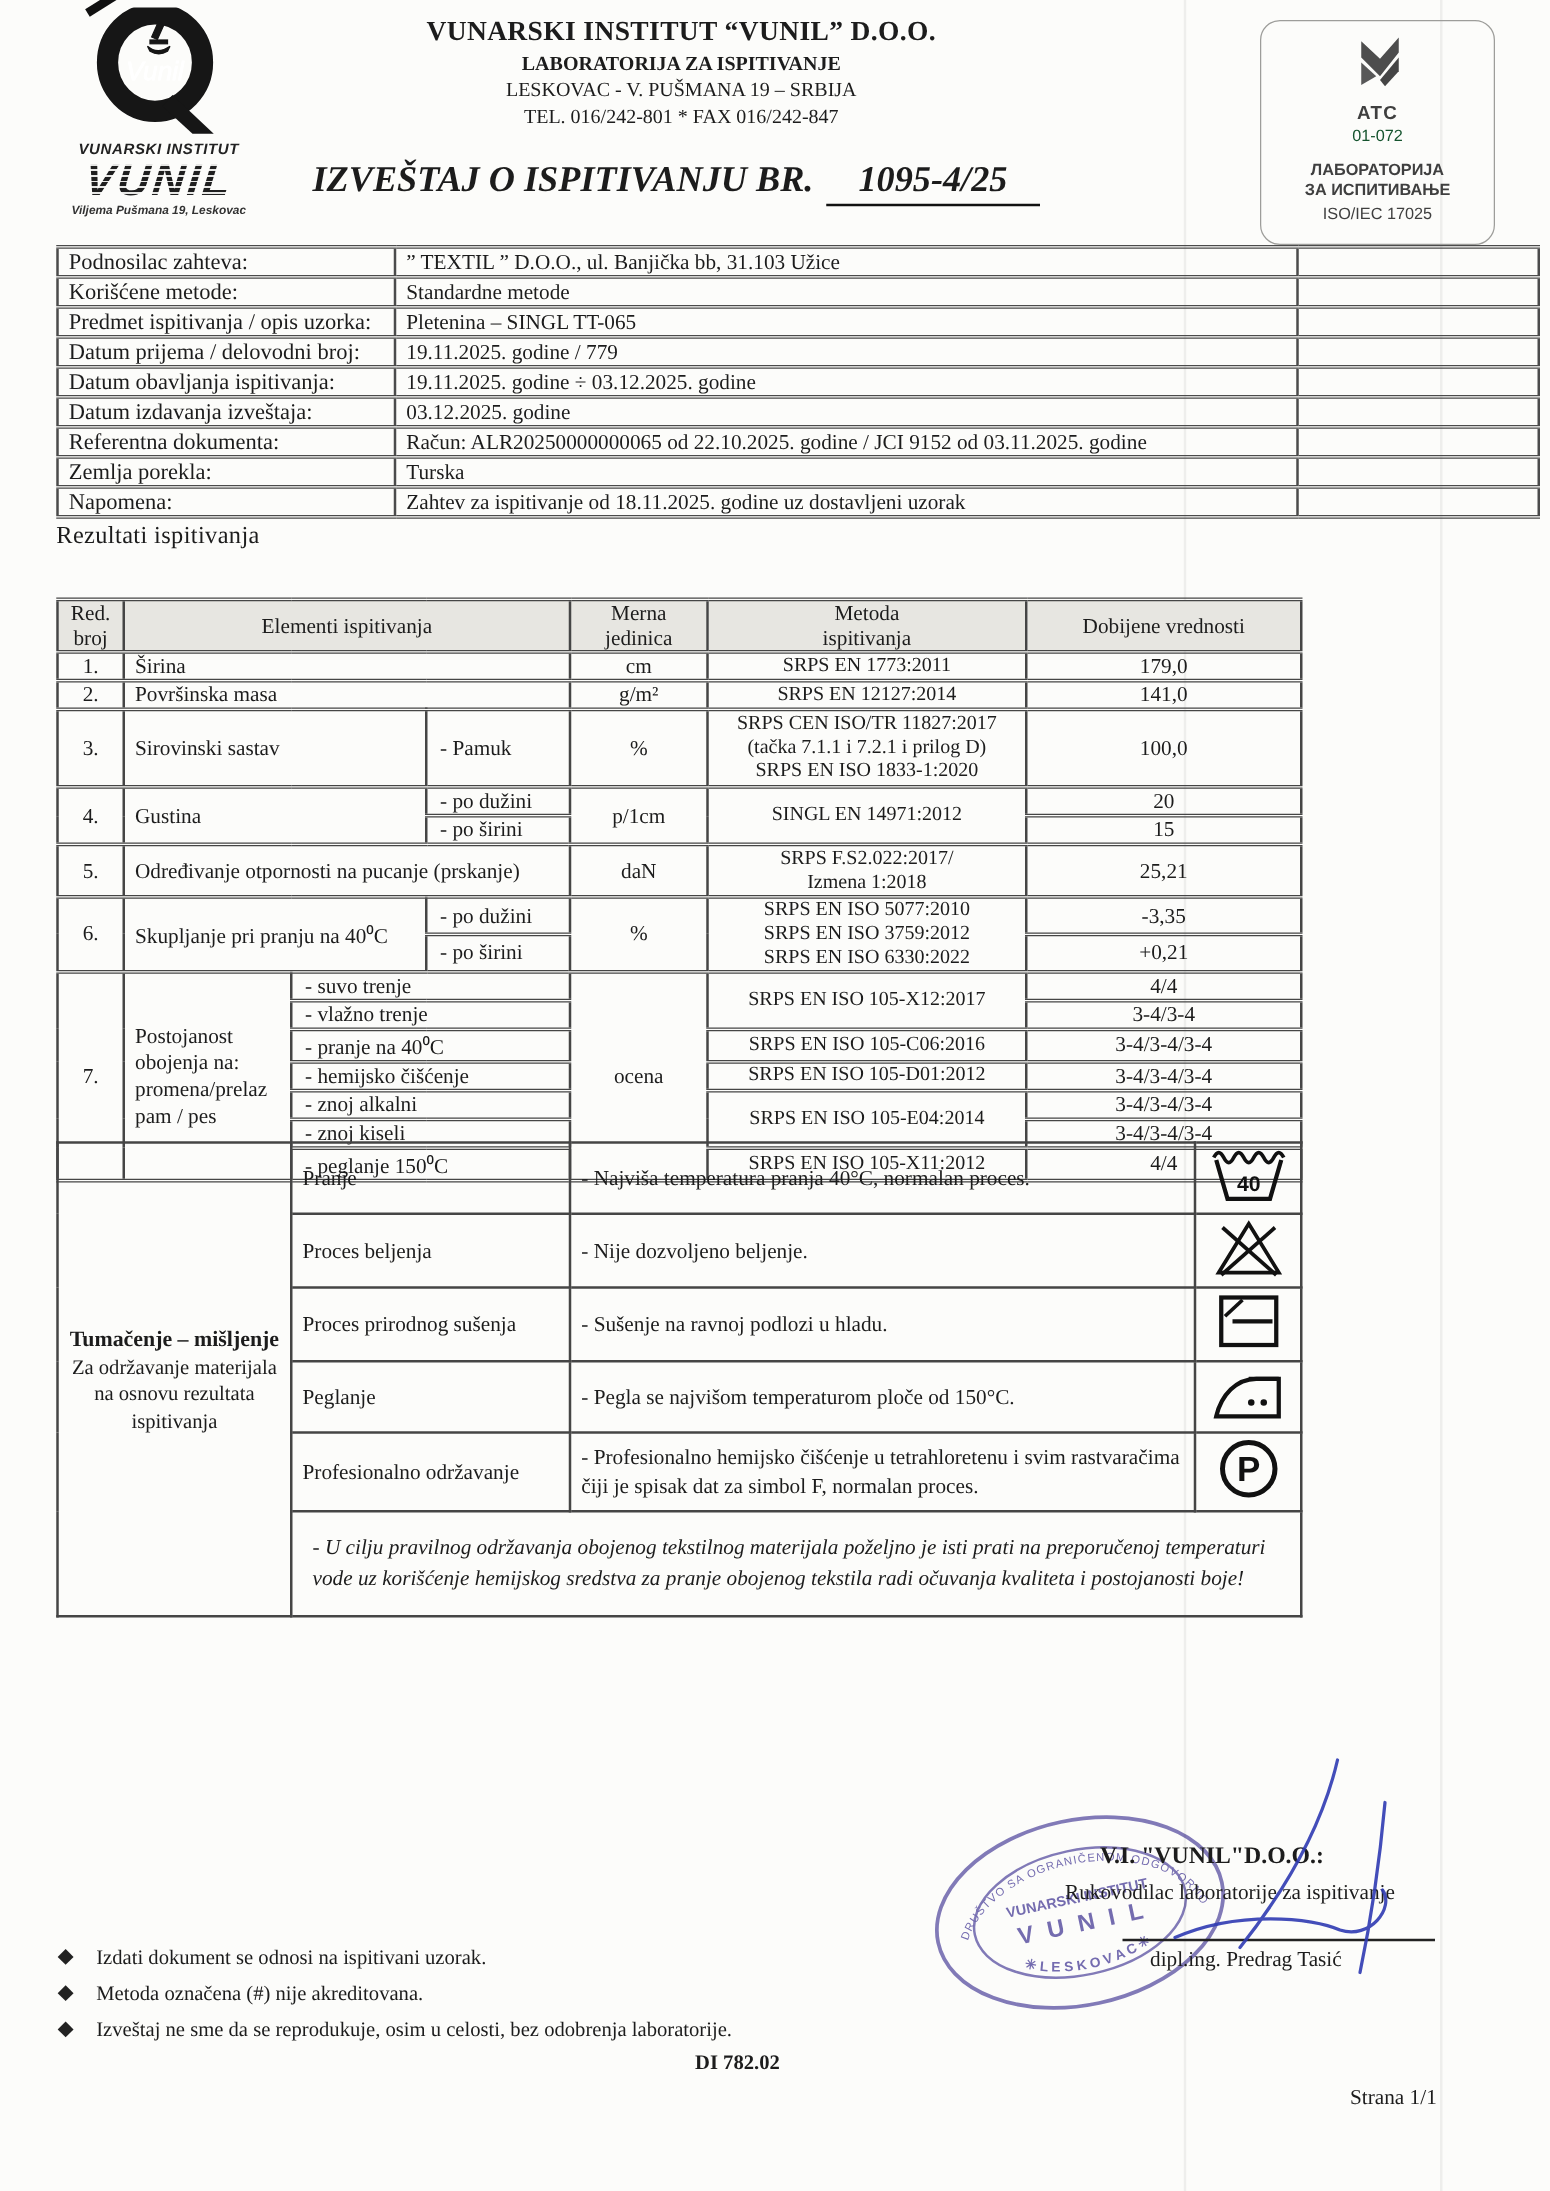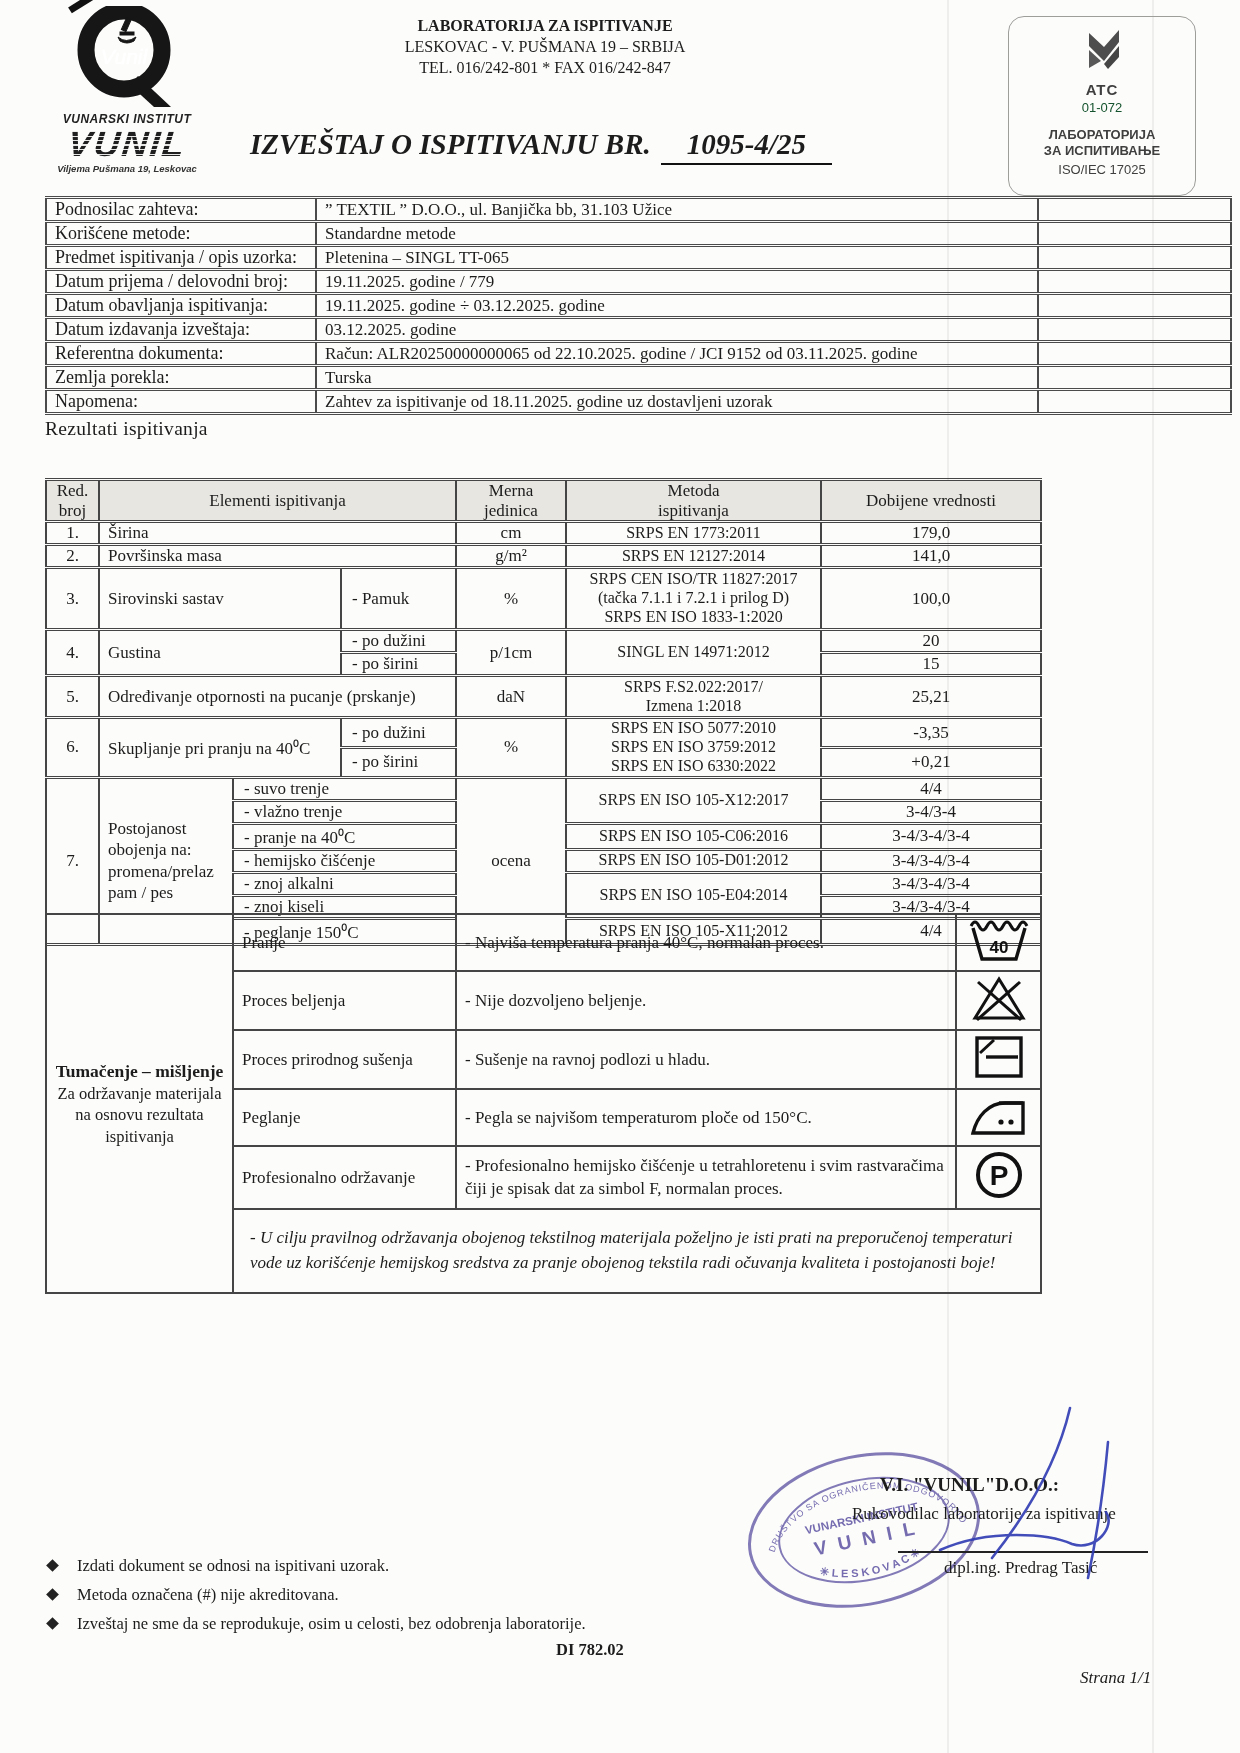--- a/index.html
+++ b/index.html
@@ -69,26 +69,26 @@
   .care-left{text-align:center;line-height:1.3;font-size:16.5px;}
   .care-left .t{font-weight:bold;font-size:17.5px;}
   .care-note{font-style:italic;font-size:17px;line-height:1.45;padding:10px 16px;}
   .sym-cell{text-align:center;padding:2px;}
 
   
   .bullets{left:45px;top:1556px;width:760px;font-size:16.5px;}
   .bullet-row{display:flex;align-items:flex-start;margin-bottom:9px;}
   .diamond{width:9px;height:9px;background:#222;transform:rotate(45deg);margin:5px 20px 0 3px;flex:0 0 9px;}
   .di-code{left:556px;top:1640px;font-weight:bold;font-size:16.5px;}
-  .page-no{left:1080px;top:1668px;font-size:17px;font-style:italic;}
+  .page-no{left:1080px;top:1668px;font-size:17px;}
 
   .sig-company{left:880px;top:1474px;width:280px;font-size:19px;font-weight:bold;}
   .sig-role{left:852px;top:1504px;width:330px;font-size:17px;}
   .sig-rule{left:898px;top:1551px;width:250px;border-bottom:2px solid #222;height:0;}
-  .sig-name{left:944px;top:1558px;width:260px;font-size:17px;}
+  .sig-name{left:920px;top:1558px;width:260px;font-size:17px;}
 
   .stamp{left:742px;top:1450px;width:244px;height:160px;transform:rotate(-12deg);opacity:.85;mix-blend-mode:multiply;}
   .signature-svg{left:920px;top:1400px;width:280px;height:200px;}
 
   svg text{font-family:"Liberation Sans",sans-serif;}
 </style>
 </head>
 <body>
 
 <div id="page">
@@ -109,20 +109,21 @@
         </g>
         <text x="56" y="58" text-anchor="middle" font-size="21" font-style="italic" fill="#ffffff" font-family="Liberation Serif, serif" stroke="#ffffff" stroke-width="0.6">Vunil</text>
       </svg>
     </div>
     <div class="logo-institute">VUNARSKI INSTITUT</div>
     <div><span class="logo-vunil">VUNIL</span></div>
     <div class="logo-addr">Viljema Pušmana 19, Leskovac</div>
   </div>
 
   <div class="abs head-center">
+    <div class="hc-company">VUNARSKI INSTITUT “VUNIL” D.O.O.</div>
     <div class="hc-lab">LABORATORIJA ZA ISPITIVANJE</div>
     <div class="hc-addr">LESKOVAC - V. PUŠMANA 19 – SRBIJA</div>
     <div class="hc-tel">TEL. 016/242-801 * FAX 016/242-847</div>
   </div>
 
   <div class="abs report-title">
     <span>IZVEŠTAJ O ISPITIVANJU BR.</span><span class="report-no">1095-4/25</span>
   </div>
 
   <div class="abs atc-box">

